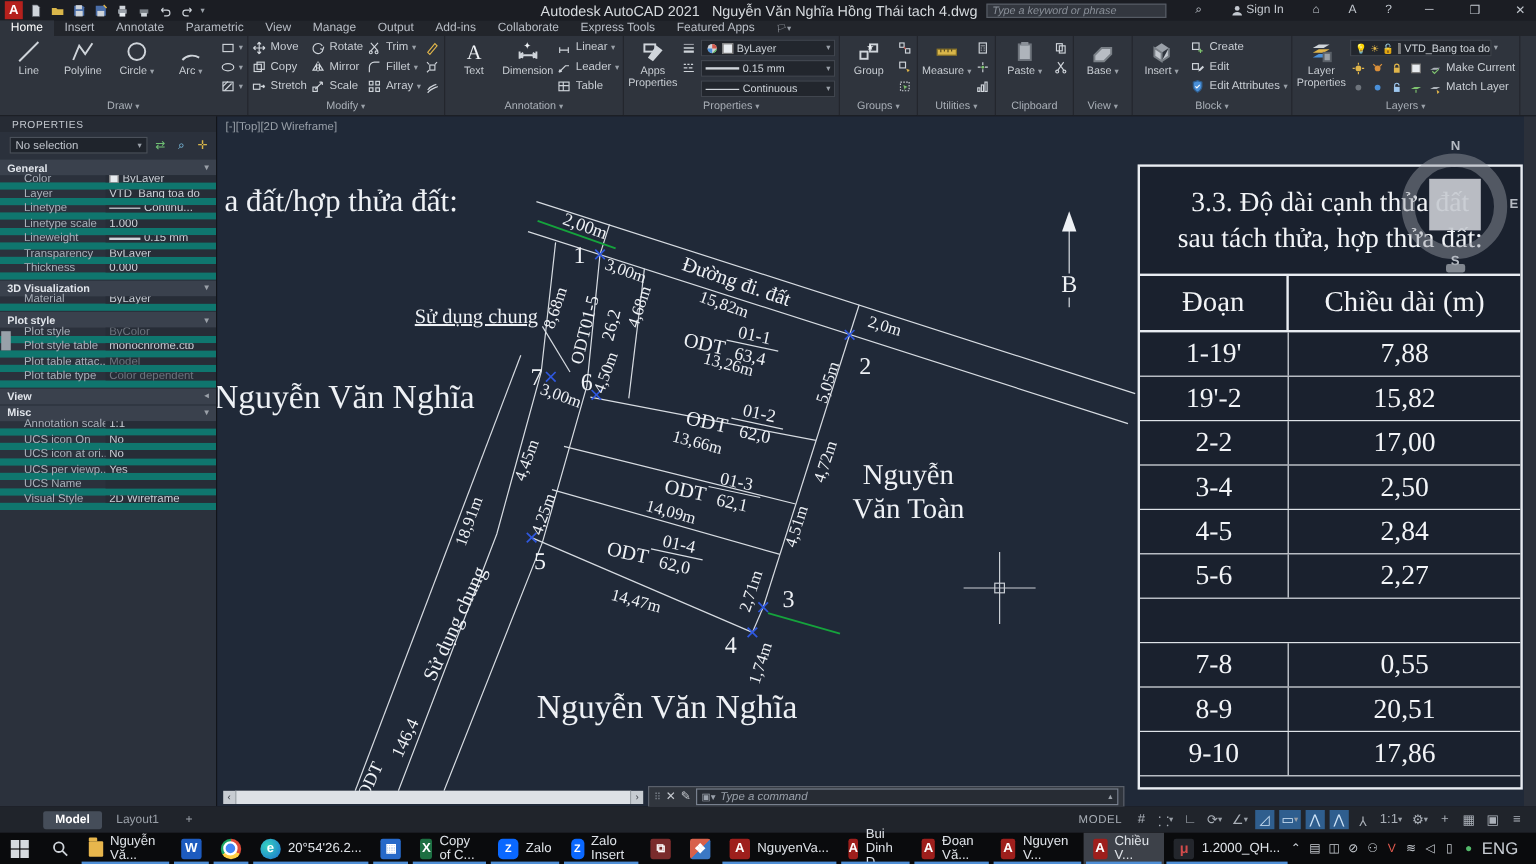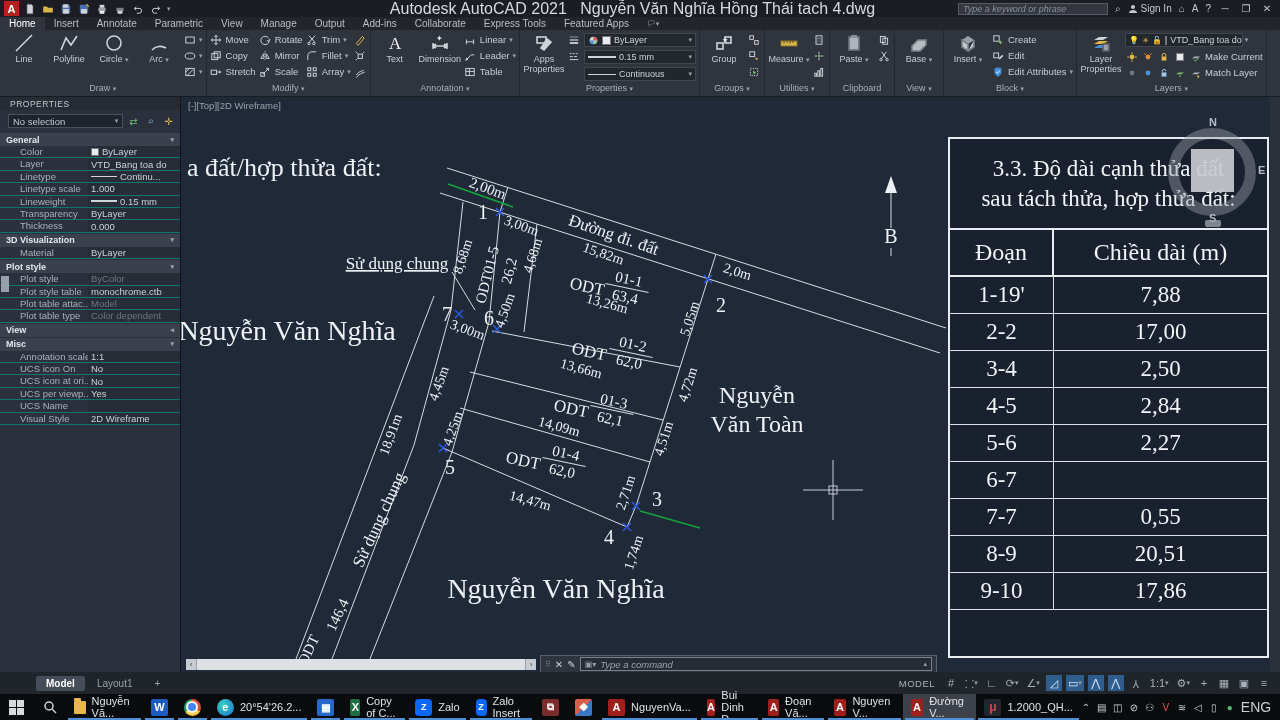--- a/index.html
+++ b/index.html
@@ -5,22 +5,22 @@
 *{box-sizing:border-box;margin:0;padding:0}
 html,body{width:1280px;height:720px;overflow:hidden}
 body{position:relative;background:#15171c;font-family:"Liberation Sans",sans-serif;color:#c9ced4;-webkit-font-smoothing:antialiased}
 .abs{position:absolute}
 
 #titlebar{left:0;top:0;width:1280px;height:17px;background:#1b1d23;display:flex;align-items:center;font-size:10px;color:#c3c8cf}
 #acad-logo{width:15px;height:15px;margin:0 4px;background:#b5211d;color:#fff;font-weight:bold;display:flex;align-items:center;justify-content:center;font-size:11px}
 .qat{display:flex;align-items:center;gap:5px}
 .qat .qi{width:13px;height:13px;display:flex;align-items:center;justify-content:center}
 .qat svg{display:block}
-#tb-title{position:absolute;left:0;right:15px;text-align:center;pointer-events:none;color:#d6dade;font-size:16px;white-space:nowrap}
-#tb-right{margin-left:auto;display:flex;align-items:center;gap:7px;padding-right:6px;z-index:2}
+#tb-title{position:absolute;left:0;right:15px;text-align:center;pointer-events:none;color:#d6dade;font-size:12px;white-space:nowrap}
+#tb-right{margin-left:auto;display:flex;align-items:center;gap:24px;padding-right:6px;z-index:2}
 #tb-search{width:150px;height:12px;background:#33373f;border:1px solid #565b64;color:#8a9099;font-style:italic;font-size:9px;display:flex;align-items:center;padding:0 4px}
 .winbtn{width:14px;text-align:center;color:#c3c8cf;font-size:10px}
 
 #ribbontabs{left:0;top:17px;width:1280px;height:13px;background:#22252b;display:flex;align-items:stretch;font-size:10px}
 .rtab{padding:0 9px;display:flex;align-items:center;color:#b9bec6}
 .rtab.active{background:#2f343d;color:#fff}
 
 #ribbon{left:0;top:30px;width:1280px;height:67px;background:#2f343d;display:flex;border-bottom:1px solid #181b20}
 .rpanel{height:100%;border-right:1px solid #23262d;display:flex;flex-direction:column;padding:2px 3px 0 3px}
 .rpanel .pbody{flex:1;display:flex;gap:3px;align-items:flex-start}
@@ -38,33 +38,33 @@
 .ltline{flex:1;height:1px;background:#cfd4da}
 
 #palette{left:0;top:97px;width:181px;height:575px;background:#2b313c;border-right:1px solid #12151a;font-size:9.5px;overflow:hidden}
 #pal-head{height:13px;display:flex;align-items:center;padding-left:10px;color:#c3c8cf;letter-spacing:.5px;font-size:8.5px;background:#262b34}
 #pal-sel{display:flex;align-items:center;gap:3px;padding:4px 4px 4px 8px}
 #pal-sel .selbox{width:118px;height:14px;background:#1f242c;border:1px solid #4a505a;color:#c3c8cf;display:flex;align-items:center;padding:0 4px}
 #pal-sel .selbox .caret{margin-left:auto}
 .palico{width:15px;height:14px;display:flex;align-items:center;justify-content:center;font-size:10px}
 .psec{height:13px;background:#3a414d;color:#e2e6ec;display:flex;align-items:center;padding:0 6px;font-weight:bold;font-size:9px;margin-top:1px}
 .psec .caret{margin-left:auto}
-.prow{height:12.4px;display:flex;align-items:flex-start;border-bottom:1px solid #0f766e}
+.prow{height:12.4px;display:flex;align-items:center;border-bottom:6px solid #0f766e}
 .prow .plab{width:88px;padding-left:20px;color:#a9b0ba;overflow:hidden;white-space:nowrap}
 .prow .pval{flex:1;color:#ccd1d8;background:#272d37;height:100%;display:flex;align-items:center;padding:0 3px;gap:3px;overflow:hidden;white-space:nowrap}
 .prow .pval.grey{color:#6e747e}
 
 #canvas{left:181px;top:97px;width:1089px;height:575px;background:#202938;overflow:hidden}
 #vplabel{left:188px;top:100px;font-size:9.5px;color:#99a0a9;z-index:3}
 svg text{font-family:"Liberation Serif",serif;fill:#eef1f5}
 
 #mtable{left:948px;top:137px;width:321px;height:521px;border:2px solid #e9edf2;background:#1a212e;color:#f2f4f7;font-family:"Liberation Serif",serif;z-index:2;overflow:hidden}
 #mt-title{height:91px;border-bottom:2px solid #e9edf2;text-align:center;font-size:23px;display:flex;flex-direction:column;justify-content:center;gap:4px;padding:0 8px}
 #mt-headrow{height:47px;border-bottom:2px solid #e9edf2;display:flex;font-size:24px}
-.mt-c1{width:104px;border-right:2px solid #e9edf2;display:flex;align-items:center;justify-content:center}
+.mt-c1{width:124px;border-right:2px solid #e9edf2;display:flex;align-items:center;justify-content:center}
 .mt-c2{flex:1;display:flex;align-items:center;justify-content:center}
 .mtrow{height:37px;border-bottom:1.5px solid #dfe3e8;display:flex;font-size:23px}
 .mtrow .mt-c1{border-right:1.5px solid #dfe3e8}
 
 #viewcube{left:1160px;top:116px;width:106px;height:118px;z-index:4;pointer-events:none;font-family:"Liberation Sans",sans-serif}
 #vc-ring{position:absolute;left:8px;top:12px;width:88px;height:88px;border-radius:50%;border:11px solid rgba(150,155,165,.45)}
 #vc-face{position:absolute;left:31px;top:33px;width:43px;height:43px;background:#c7cad0;opacity:.92}
 .vc-l{position:absolute;color:#b6bbc3;font-size:11px;font-weight:bold}
 #vc-tab{position:absolute;left:45px;top:104px;width:16px;height:7px;background:#9aa0a8;border-radius:2px;opacity:.8}
 
@@ -1048,40 +1048,43 @@
   <div id="mt-headrow">
     <div class="mt-c1">Đoạn</div>
     <div class="mt-c2">Chiều dài (m)</div>
   </div>
   <div id="mt-body">
       <div class="mtrow">
         <div class="mt-c1">1-19'</div>
         <div class="mt-c2">7,88</div>
       </div>
       <div class="mtrow">
+        <div class="mt-c1">19'-2</div>
+        <div class="mt-c2">15,82</div>
+      </div>
+      <div class="mtrow">
         <div class="mt-c1">2-2</div>
         <div class="mt-c2">17,00</div>
       </div>
       <div class="mtrow">
         <div class="mt-c1">3-4</div>
         <div class="mt-c2">2,50</div>
       </div>
       <div class="mtrow">
         <div class="mt-c1">4-5</div>
         <div class="mt-c2">2,84</div>
       </div>
       <div class="mtrow">
         <div class="mt-c1">5-6</div>
         <div class="mt-c2">2,27</div>
       </div>
       <div class="mtrow">
-        <div class="mt-c1">6-7</div>
       </div>
       <div class="mtrow">
-        <div class="mt-c1">7-7</div>
+        <div class="mt-c1">7-8</div>
         <div class="mt-c2">0,55</div>
       </div>
       <div class="mtrow">
         <div class="mt-c1">8-9</div>
         <div class="mt-c2">20,51</div>
       </div>
       <div class="mtrow">
         <div class="mt-c1">9-10</div>
         <div class="mt-c2">17,86</div>
       </div>
@@ -1209,21 +1212,21 @@
       <div class="tbi running">
         <span class="tbicon ic-acad">A</span>
         <span>Đoạn Vă...</span>
       </div>
       <div class="tbi running">
         <span class="tbicon ic-acad">A</span>
         <span>Nguyen V...</span>
       </div>
       <div class="tbi running active">
         <span class="tbicon ic-acad">A</span>
-        <span>Đường V...</span>
+        <span>Chiều V...</span>
       </div>
       <div class="tbi running">
         <span class="tbicon ic-micro">μ</span>
         <span>1.2000_QH...</span>
       </div>
     </div>
   <div id="tray">
     <span class="trayico">⌃</span>
       <span class="trayico">▤</span>
       <span class="trayico">◫</span>

